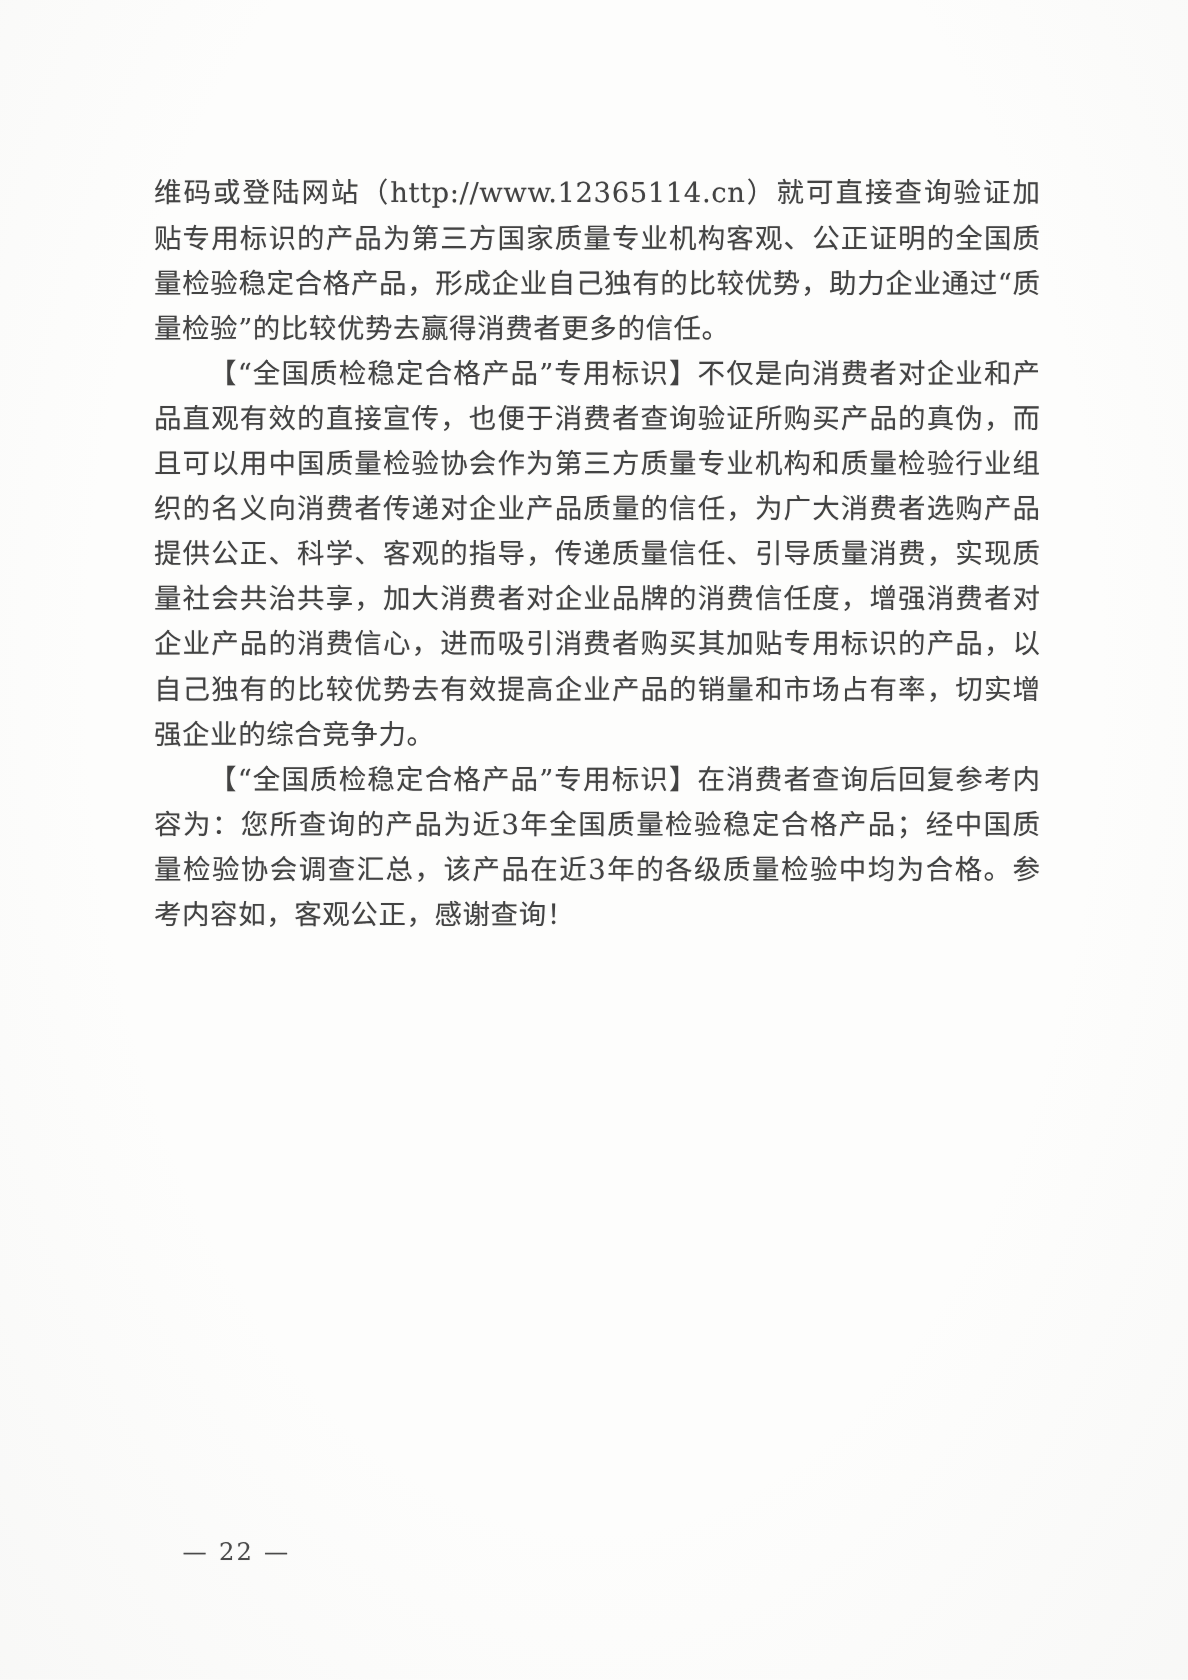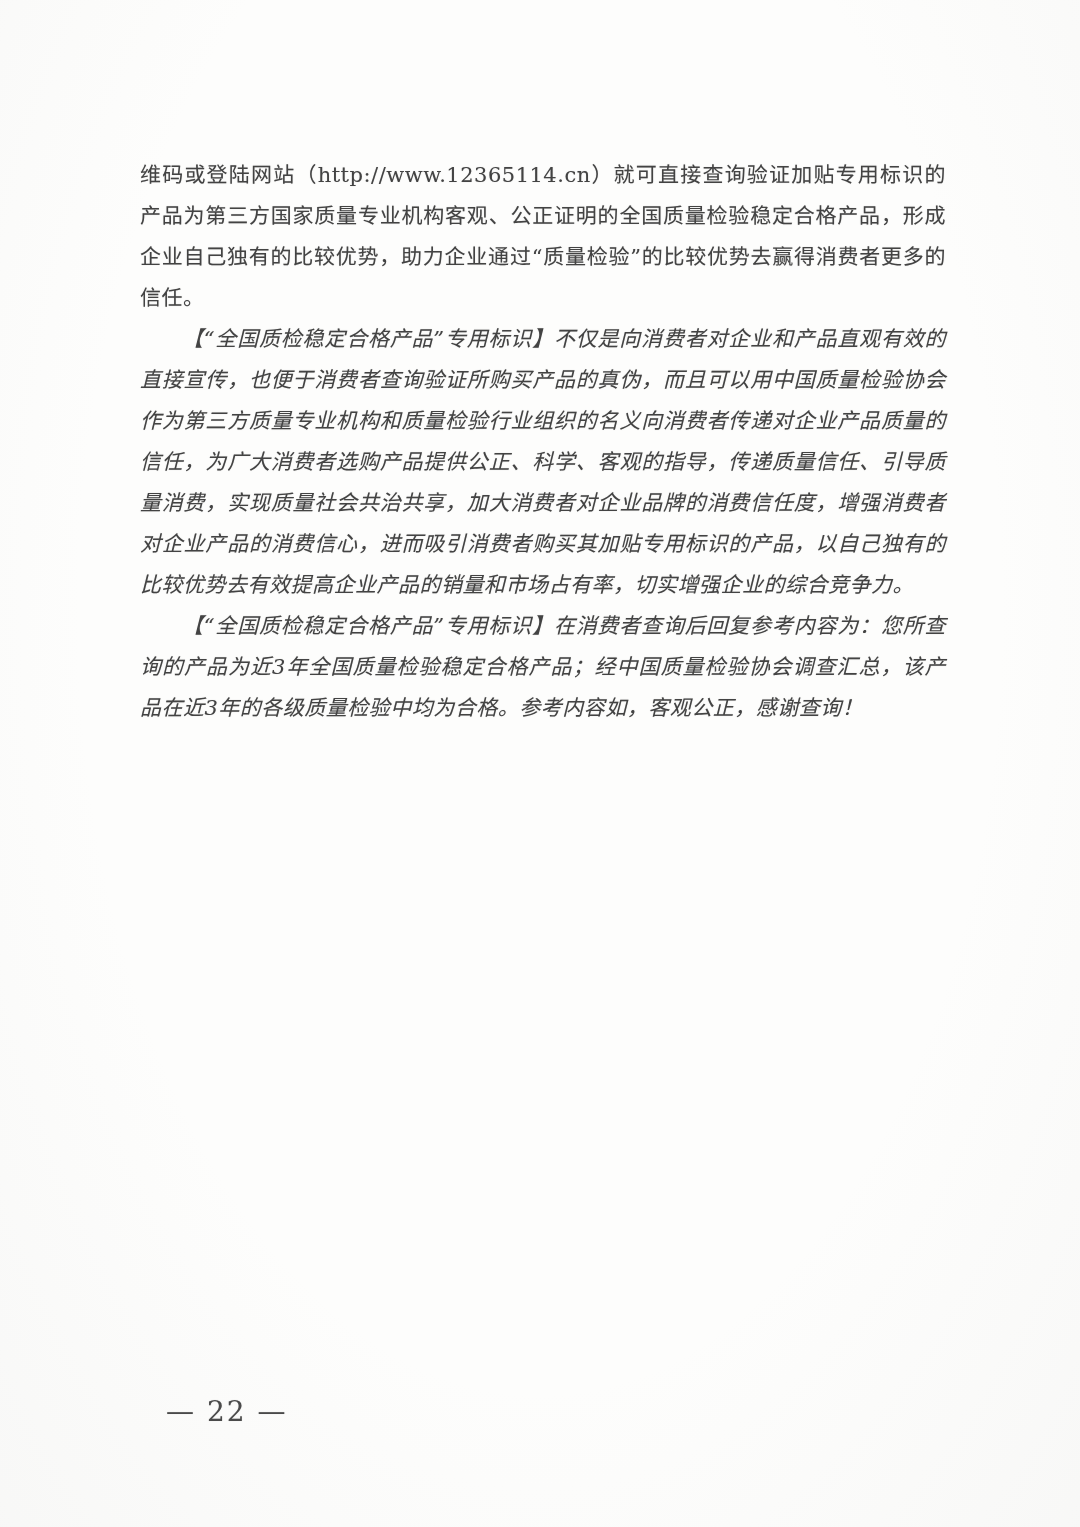--- a/index.html
+++ b/index.html
@@ -24,37 +24,36 @@
       radial-gradient(ellipse at 50% 40%, rgba(255,255,255,0.0) 60%, rgba(210,210,208,0.12) 100%);
   }
   .page {
     position: absolute;
     left: 140px;
     top: 155px;
     width: 806px;
   }
   .para {
     margin: 0;
-    font-size: 21px;
+    font-size: 25px;
     line-height: 41px;
     letter-spacing: 0.5px;
     color: #434343;
     text-align: justify;
     text-justify: inter-ideograph;
     text-shadow: 0 0 1px rgba(100,100,100,0.35);
   }
   .para.indent {
     text-indent: 2em;
-    font-style: italic;
   }
   .page-footer {
     position: absolute;
     left: 166px;
     top: 1394px;
-    font-size: 28px;
+    font-size: 22px;
     line-height: 36px;
     color: #4a4a4a;
     letter-spacing: 2px;
     text-shadow: 0 0 1px rgba(100,100,100,0.3);
     white-space: nowrap;
   }
 </style>
 </head>
 <body style="background: rgb(253, 253, 252);">
 

